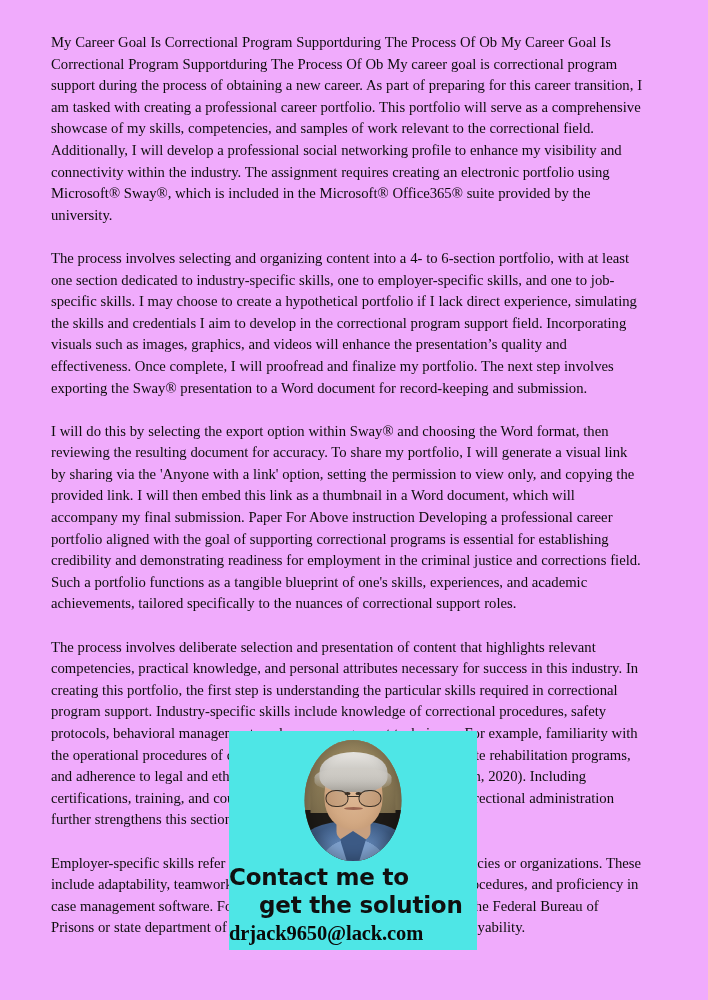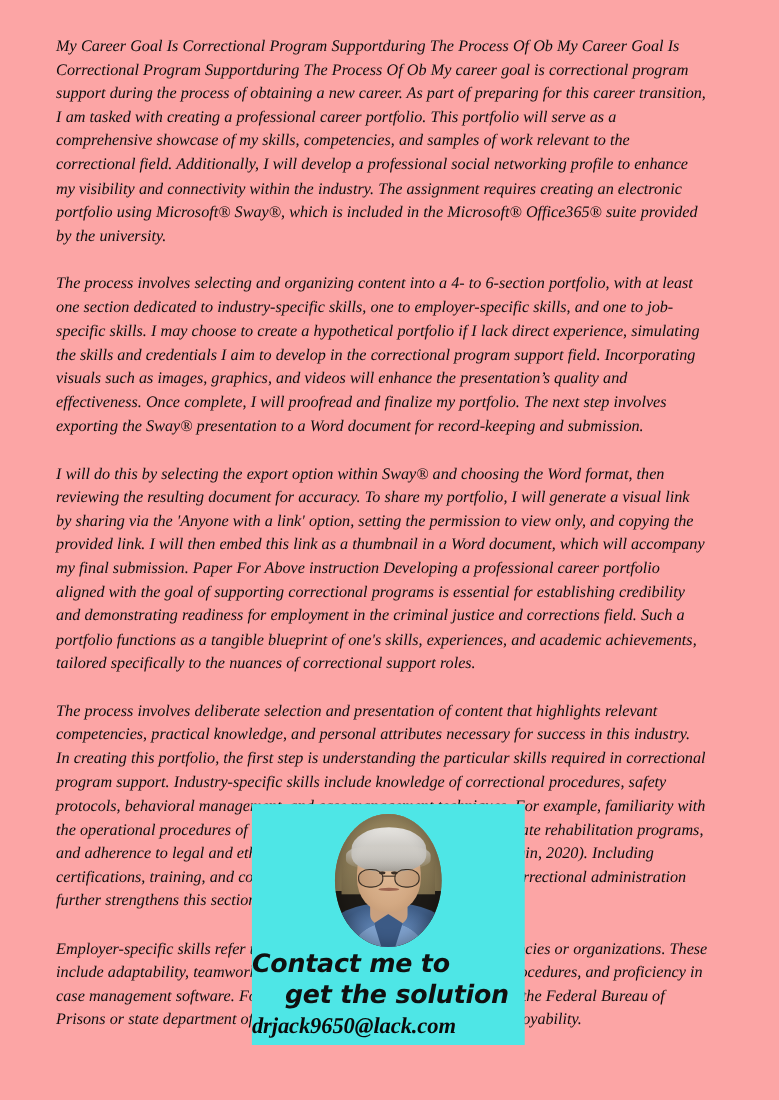--- a/index.html
+++ b/index.html
@@ -12,22 +12,21 @@
     background: #ffffff;
     font-family: "Liberation Serif", "DejaVu Serif", serif;
     overflow: hidden;
     position: relative;
   }
 
   #page {
     position: relative;
     width: 708px;
     height: 1000px;
-    background: #fca5a5;
-    font-style: italic;
+    background: #f0abfc;
   }
 
   #doc-body {
     position: absolute;
     left: 51px;
     top: 32px;
     width: 592px;
     font-size: 14.7px;
     line-height: 21.6px;
     color: #0b0b0b;

